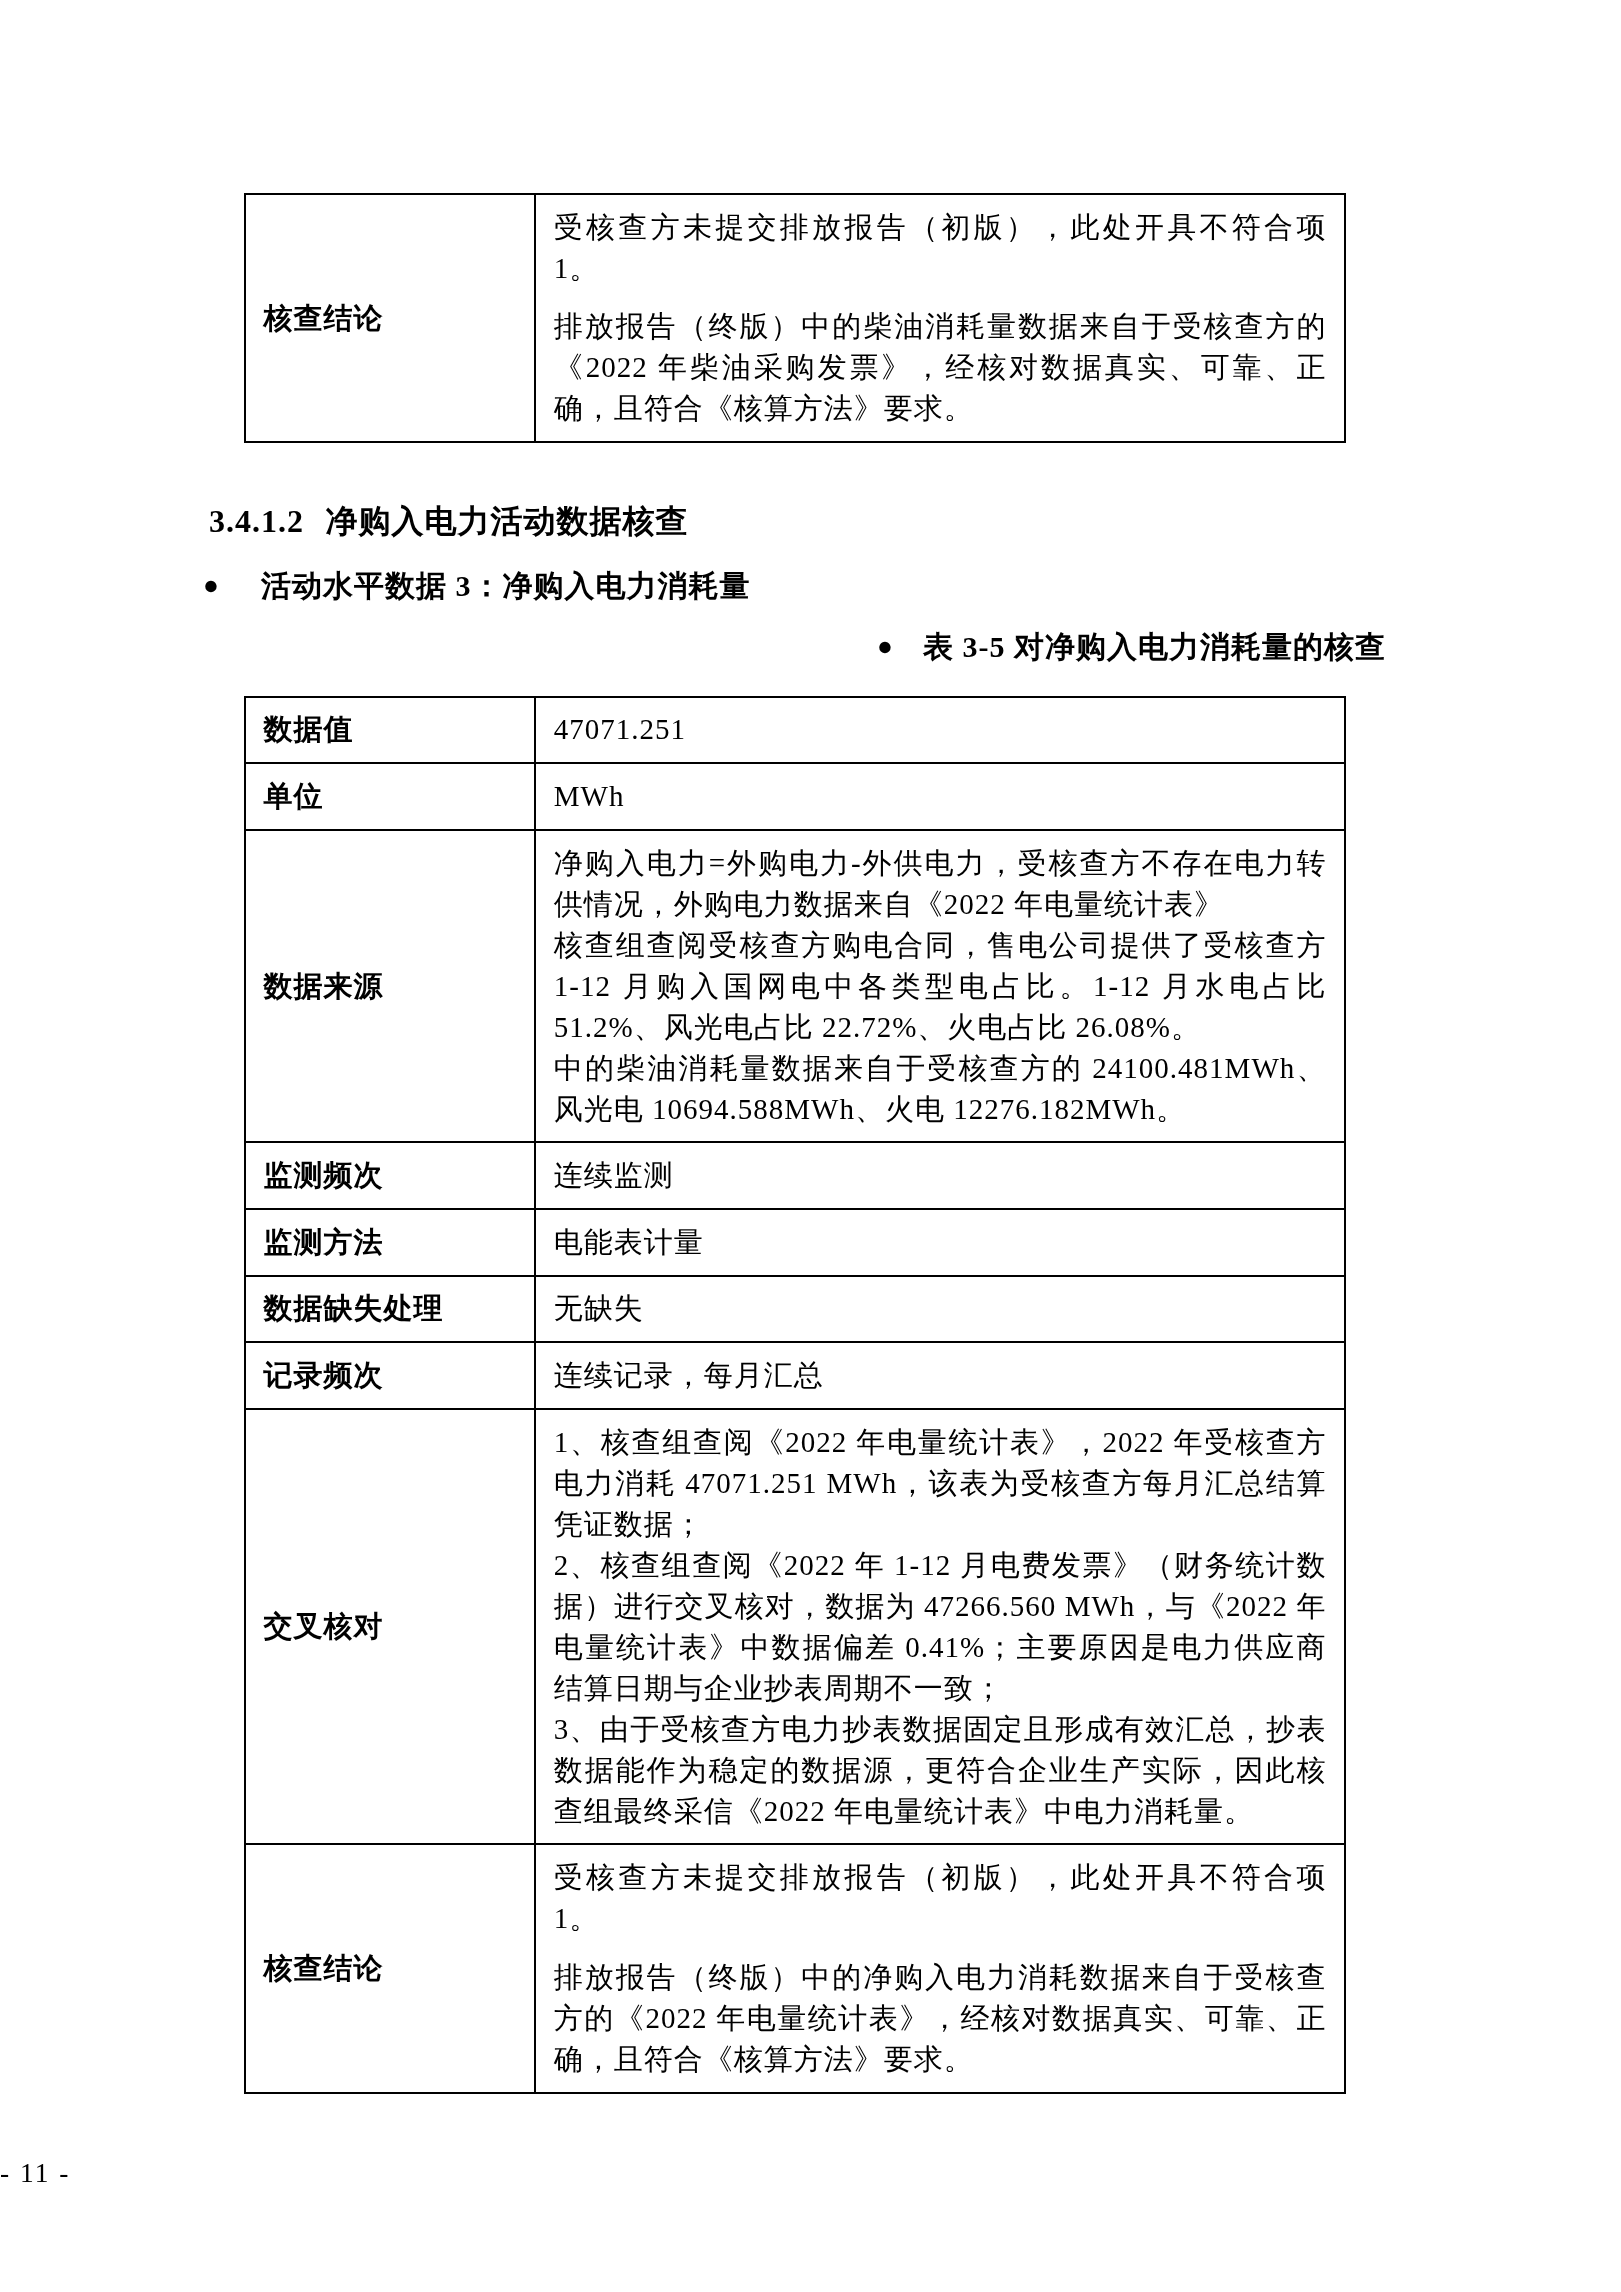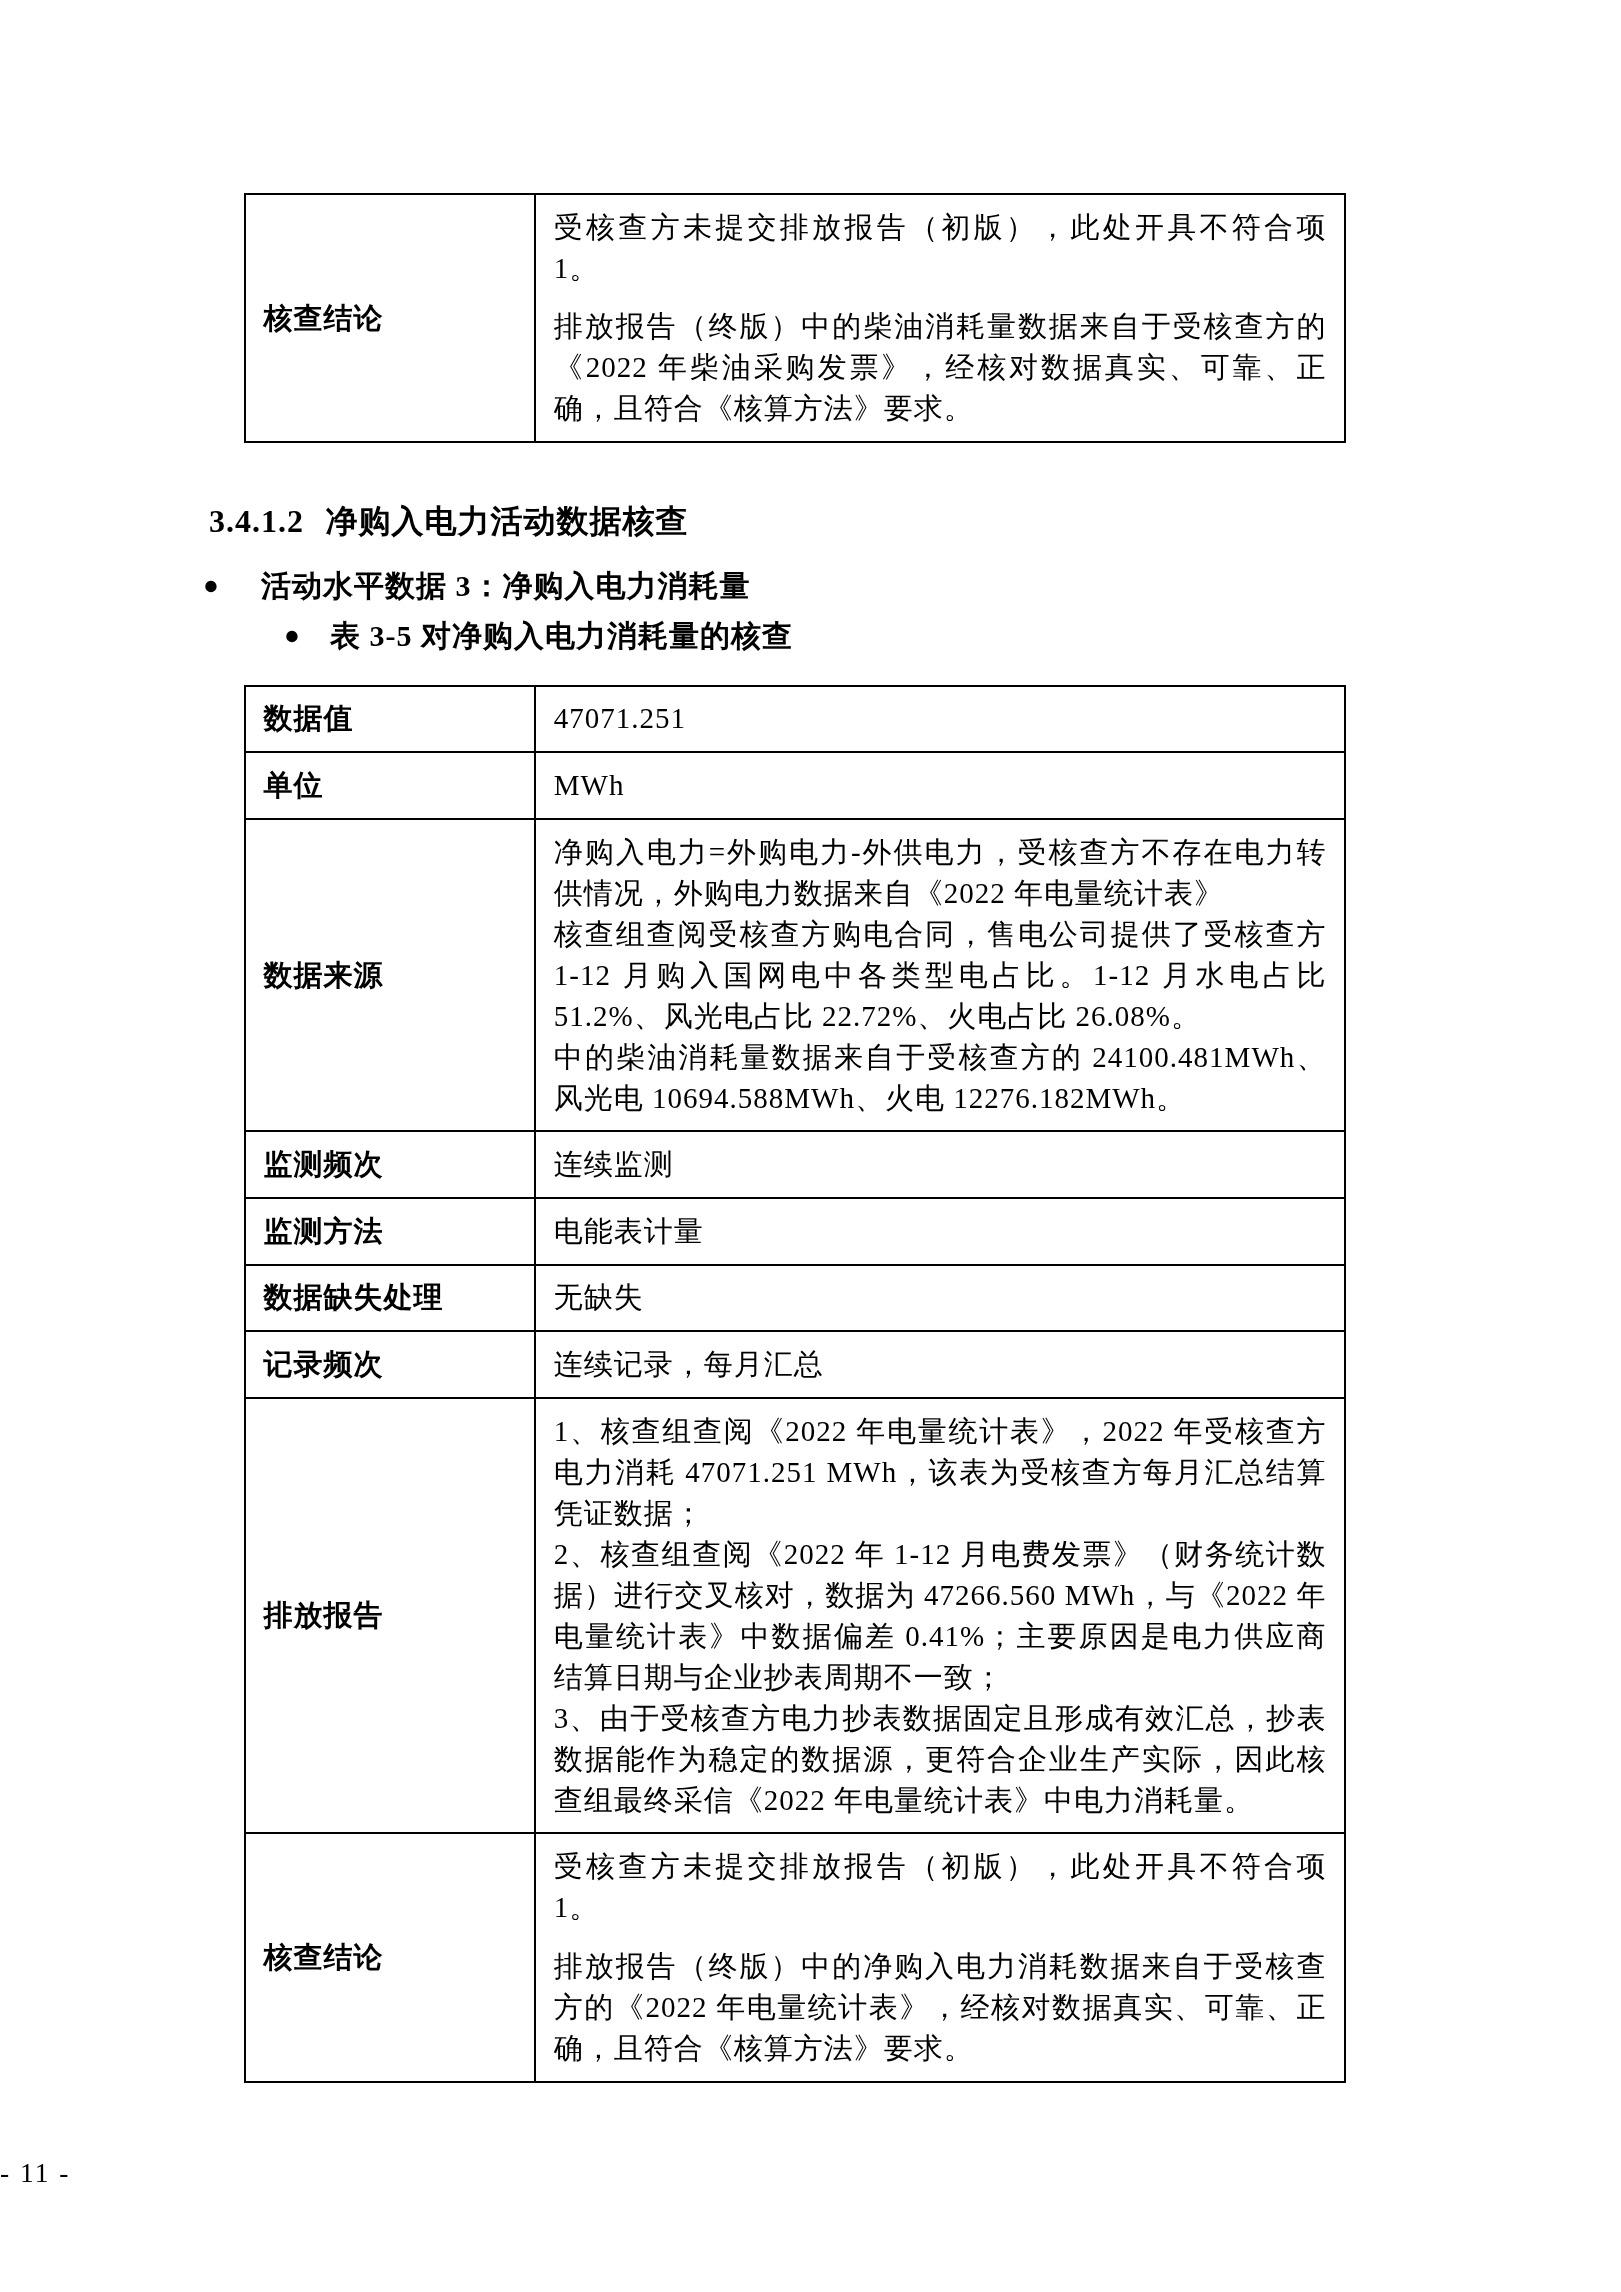--- a/index.html
+++ b/index.html
@@ -56,23 +56,23 @@
   }
   .section-heading .sec-num{margin-right:21.6px;}
   .bullet-line{
     margin:22px 0 0 203px;
     font-size:30px;
     font-weight:bold;
     letter-spacing:1px;
   }
   .bullet-line .bullet{font-size:26.5px;margin-right:41px;position:relative;top:-2px;}
   .caption-line{
-    margin:9px 0 0 284px;
+    margin:20px 0 0 284px;
     width:1102px;
-    text-align:left;
+    text-align:right;
     font-size:30px;
     font-weight:bold;
     letter-spacing:1px;
   }
   .caption-line .bullet{font-size:26.5px;margin-right:29px;position:relative;top:-2px;}
   
   .page-footer{
     position:absolute;
     left:0;
     top:2158px;
@@ -139,21 +139,21 @@
     </tr>
     <tr>
       <td class="label-cell">数据缺失处理</td>
       <td class="content-cell">无缺失</td>
     </tr>
     <tr>
       <td class="label-cell">记录频次</td>
       <td class="content-cell">连续记录，每月汇总</td>
     </tr>
     <tr>
-      <td class="label-cell">排放报告</td>
+      <td class="label-cell">交叉核对</td>
       <td class="content-cell">
         <p>1、核查组查阅《2022 年电量统计表》，2022 年受核查方电力消耗 47071.251 MWh，该表为受核查方每月汇总结算凭证数据；</p>
         <p>2、核查组查阅《2022 年 1-12 月电费发票》（财务统计数据）进行交叉核对，数据为 47266.560 MWh，与《2022 年电量统计表》中数据偏差 0.41%；主要原因是电力供应商结算日期与企业抄表周期不一致；</p>
         <p>3、由于受核查方电力抄表数据固定且形成有效汇总，抄表数据能作为稳定的数据源，更符合企业生产实际，因此核查组最终采信《2022 年电量统计表》中电力消耗量。</p>
       </td>
     </tr>
     <tr>
       <td class="label-cell">核查结论</td>
       <td class="content-cell spaced">
         <p>受核查方未提交排放报告（初版），此处开具不符合项 1。</p>

